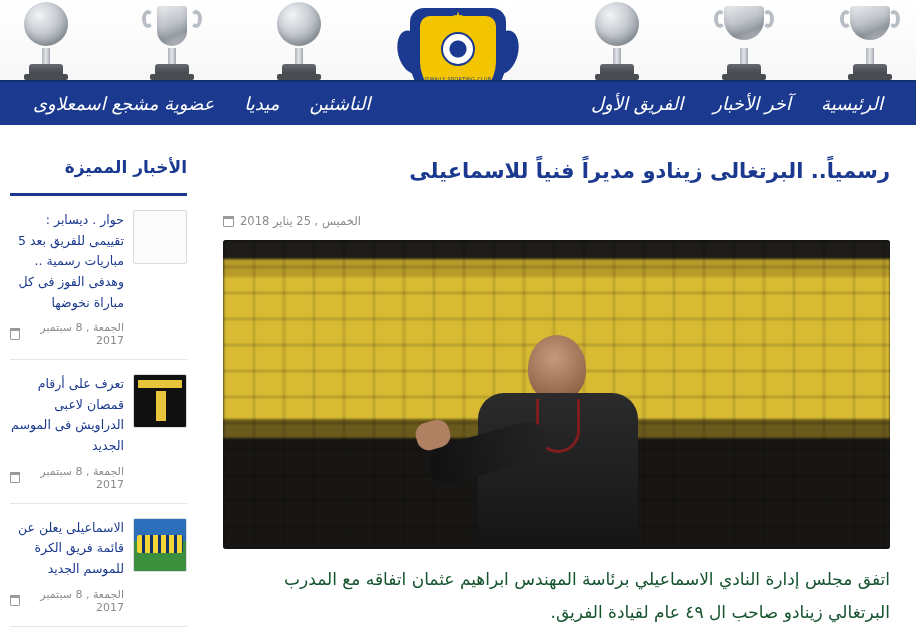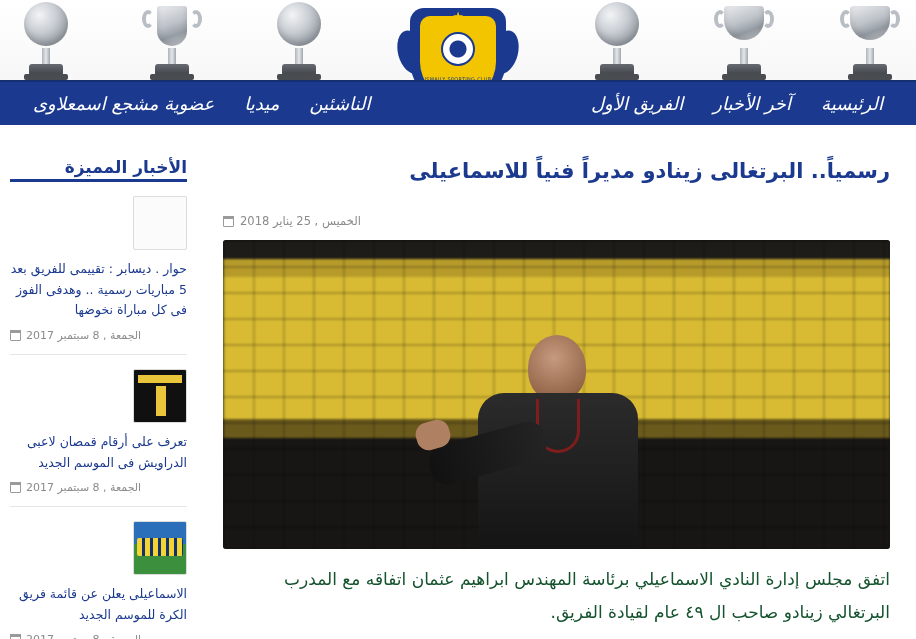--- a/index.html
+++ b/index.html
@@ -304,27 +304,27 @@
   
   .sidebar {
     width: 205px;
     padding: 24px 18px 0 10px;
   }
   .sidebar-heading {
     color: #1b3a8f;
     font-size: 17px;
     font-weight: bold;
     text-align: right;
-    padding-bottom: 2px;
+    padding-bottom: 16px;
     border-bottom: 3px solid #1b3a8f;
     margin: 8px 0 0 0;
   }
   .side-item {
     display: flex;
-    flex-direction: column;
+    flex-direction: row;
     gap: 9px;
     padding: 14px 0 12px 0;
     border-bottom: 1px solid #e6e6e6;
     align-items: flex-start;
   }
   .side-thumb {
     width: 54px; height: 54px;
     flex: 0 0 54px;
     border: 1px solid #dcdcdc;
     background: #f4f4f4;

